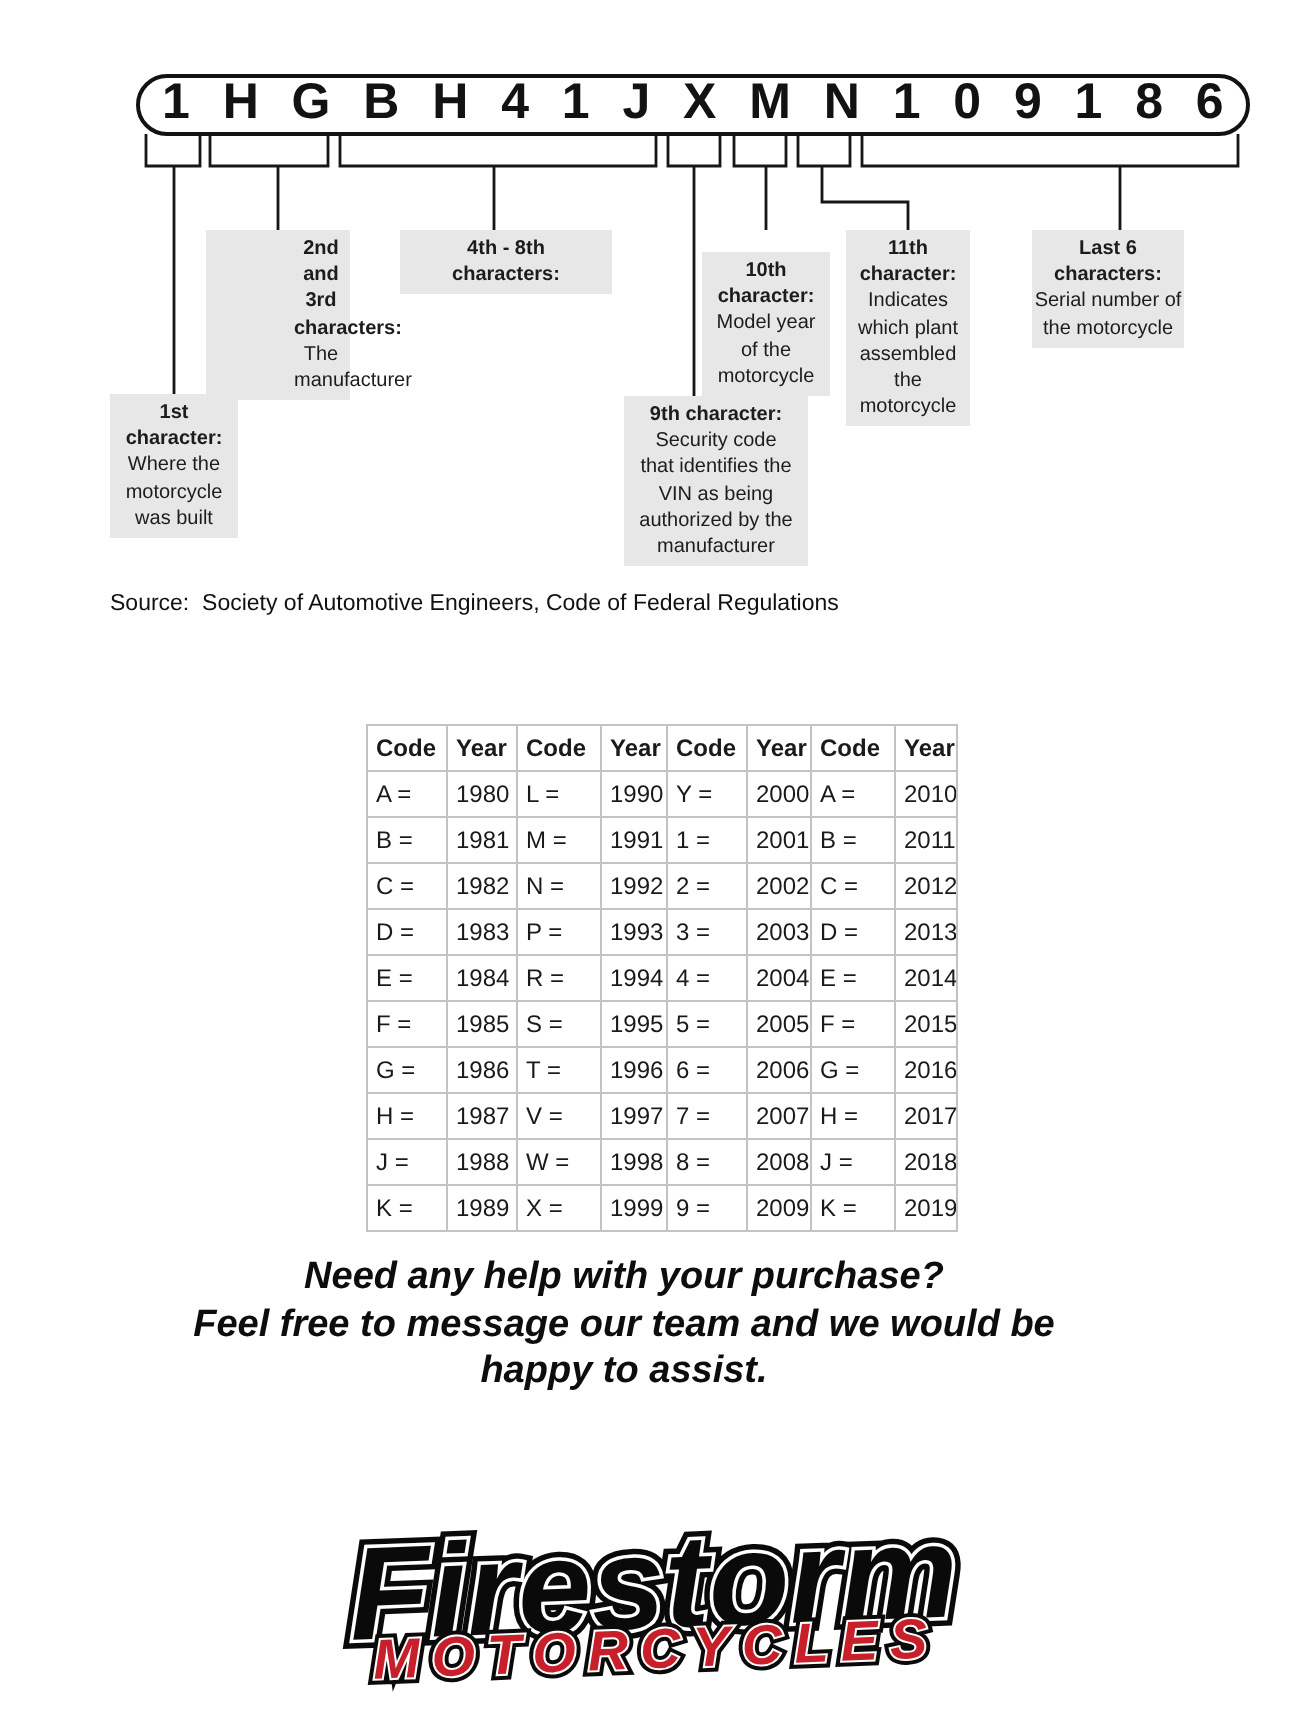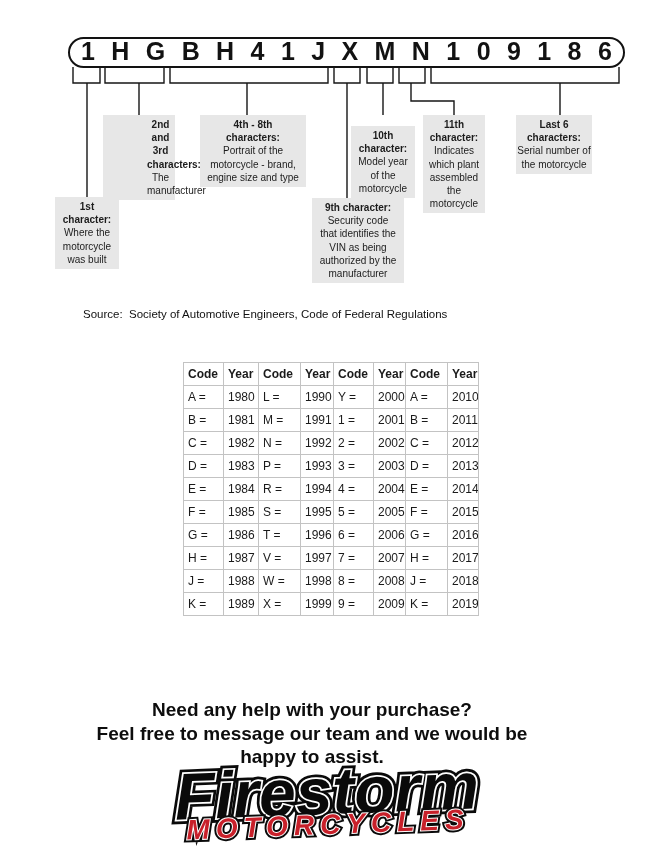--- a/index.html
+++ b/index.html
@@ -35,38 +35,38 @@
 
   .b-first  { left:55px;  top:197px; width:64px; }
   .b-23     { left:103px; top:115px; width:72px;padding-left:44px; }
   .b-48     { left:200px; top:115px; width:106px; }
   .b-9      { left:312px; top:198px; width:92px; }
   .b-10     { left:351px; top:126px; width:64px; }
   .b-11     { left:423px; top:115px; width:62px; }
   .b-last6  { left:516px; top:115px; width:76px; }
 
   .source-note {
-    position:absolute; left:55px; top:308px; font-size:11.5px;
-    color:#111; white-space:pre;margin-left:28px;
+    position:absolute; left:55px; top:296px; font-size:11.5px;
+    color:#111; white-space:pre;
   }
 
   
   .year-table-wrap { position:absolute; left:183px; top:362px; }
   table { border-collapse:collapse; table-layout:fixed; width:295px; background:#fff; }
   th, td {
     border:1px solid #c3c3c3; font-size:12px; text-align:left;
     padding:3px 0 3px 4px; line-height:16px; color:#1a1a1a;
     overflow:hidden; white-space:nowrap;
   }
   th { font-weight:bold; }
 
   
   .help-block {
-    position:absolute; left:0; top:698px; width:624px; text-align:center;
-    font-weight:bold; font-size:19px; line-height:23.5px; color:#0d0d0d;
+    position:absolute; left:0; top:627px; width:624px; text-align:center;
+    font-weight:bold; font-size:19px; line-height:23.5px; color:#0d0d0d;font-style:italic;
   }
 
   
   .logo {
     position:absolute; left:0; top:758px; width:654px;
     display:flex; flex-direction:column; align-items:center;
     transform:rotate(-2.2deg);
   }
   .stack { display:grid; justify-items:center; }
   .stack > span { grid-area:1/1; white-space:nowrap; }
@@ -130,23 +130,20 @@
   </div>
   <div class="exp-box b-23">
     <span class="t">2nd and 3rd
 characters:</span>
     <span class="d">The
 manufacturer</span>
   </div>
   <div class="exp-box b-48">
     <span class="t">4th - 8th
 characters:</span>
-    <span class="d">Portrait of the
-motorcycle - brand,
-engine size and type</span>
   </div>
   <div class="exp-box b-9">
     <span class="t">9th character:</span>
     <span class="d">Security code
 that identifies the
 VIN as being
 authorized by the
 manufacturer</span>
   </div>
   <div class="exp-box b-10">

